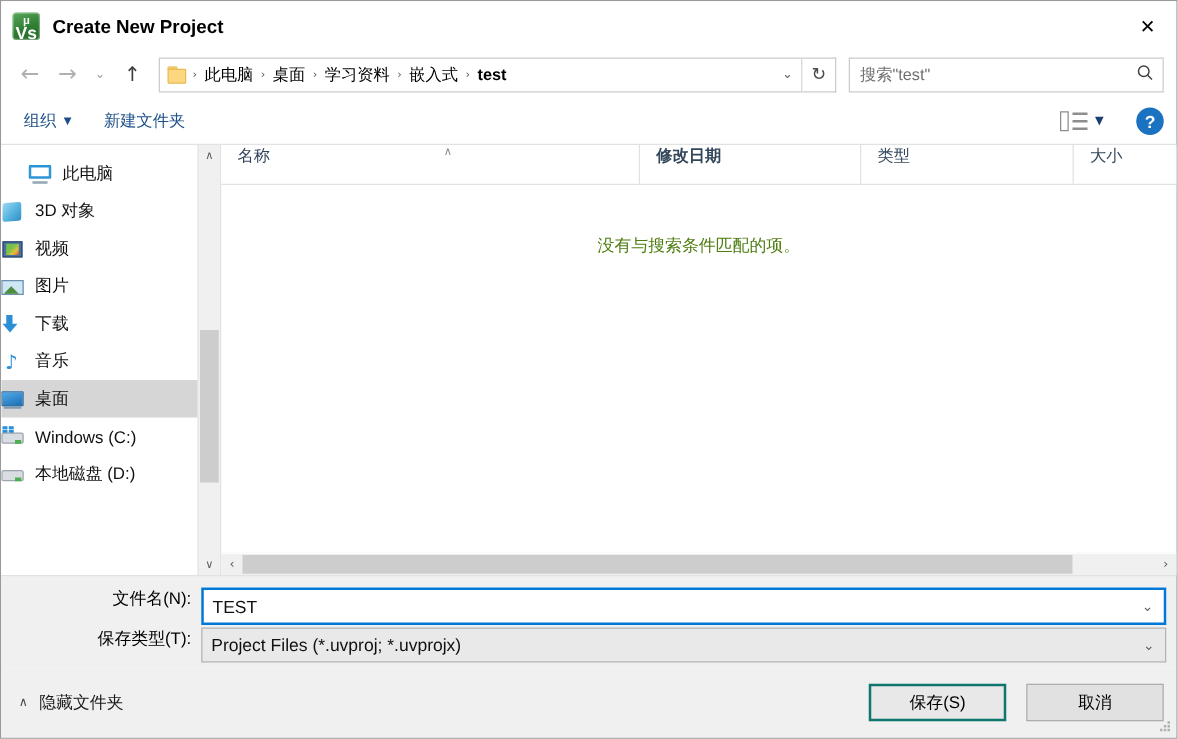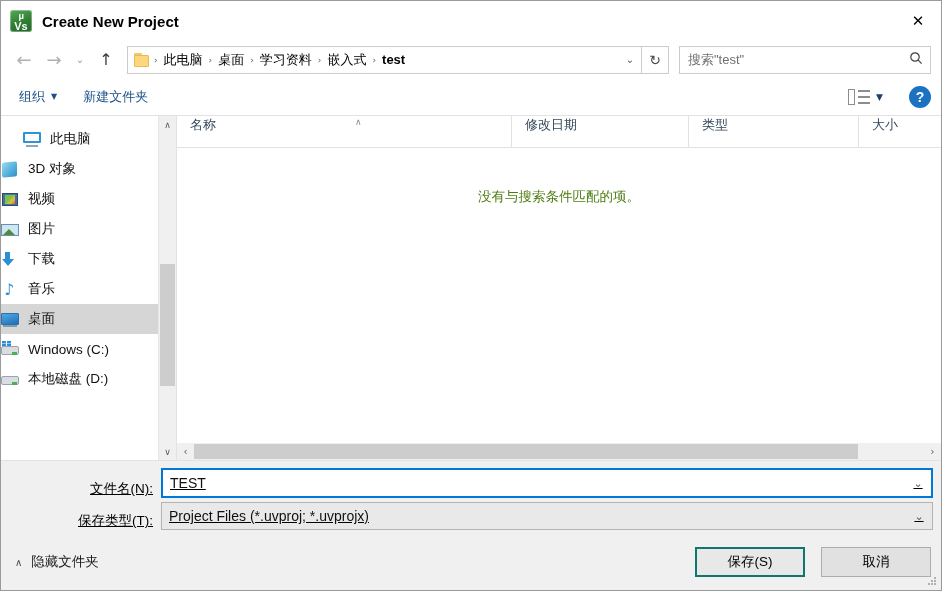--- a/index.html
+++ b/index.html
@@ -53,21 +53,21 @@
     line-height: 10px;
     font-weight: bold;
     color: #ffffff;
     letter-spacing: -.5px;
   }
   .app-icon .v {
     position: absolute;
     left: 0; right: 0;
     bottom: 1px;
     text-align: center;
-    font-size: 11px;
+    font-size: 14px;
     line-height: 10px;
     font-weight: bold;
     color: #ffffff;
   }
   .title-text {
     margin-left: 10px;
     font-size: 15px;
     color: #000000;
     font-weight: bold;
   }
@@ -455,21 +455,21 @@
     align-items: flex-start;
     padding-left: 13px;
     font-size: 13px;
     color: #33475c;
     border-right: 1px solid #e2e2e2;
     box-sizing: border-box;
     position: relative;
     white-space: nowrap;
   }
   .col-name { width: 335px; }
-  .col-date { width: 177px; }
+  .col-date { width: 177px; font-weight: bold; }
   .col-type { width: 170px; }
   .col-size { flex: 1 1 auto; border-right: none; }
   .sort-caret {
     position: absolute;
     left: 178px;
     top: 1px;
     font-size: 9px;
     color: #8a8a8a;
     font-family: "DejaVu Sans", sans-serif;
   }
@@ -517,25 +517,24 @@
 
   
   .formarea {
     background: #f0f0f0;
     border-top: 1px solid #e2e2e2;
     padding: 9px 0 0 0;
     min-height: 0;
   }
   .formrow {
     display: flex;
-    align-items: flex-end;
+    align-items: flex-start;
     height: 28px;
     margin-bottom: 4px;
     padding-right: 8px;
-    text-decoration: underline;
   }
   .formlabel {
     width: 160px;
     min-width: 160px;
     text-align: right;
     padding-right: 8px;
     font-size: 13.5px;
     color: #000000;
     box-sizing: border-box;
   }

